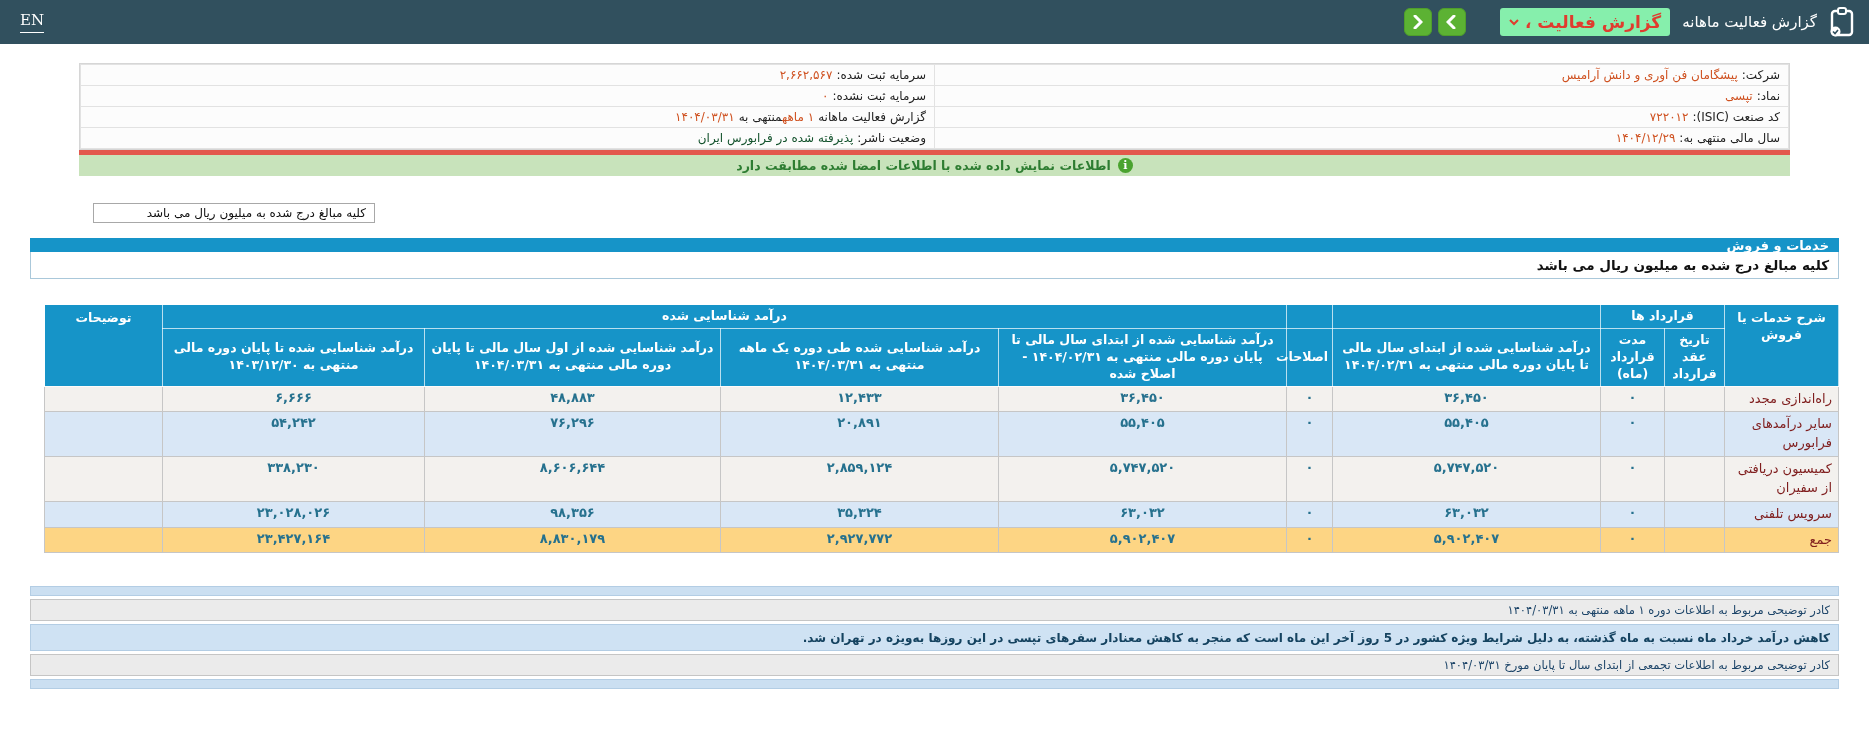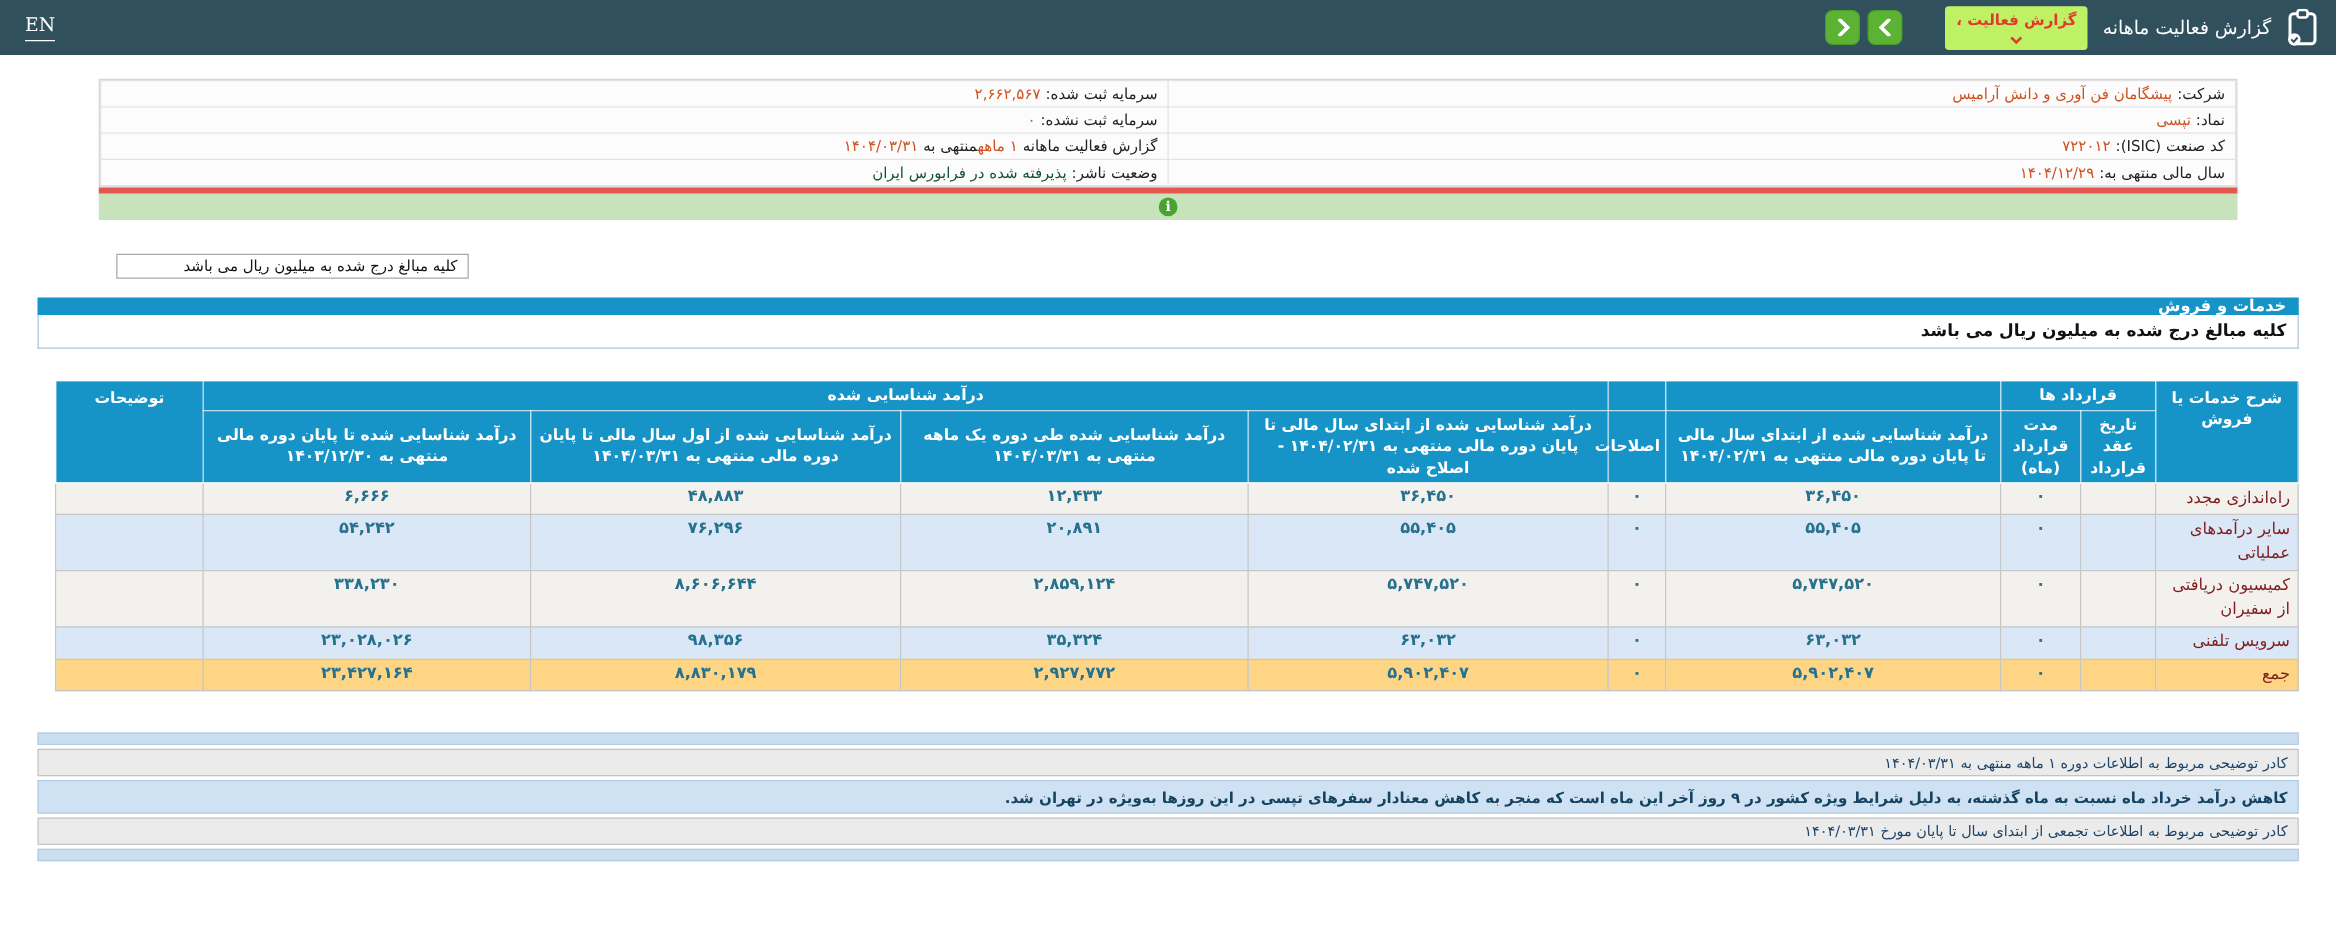--- a/index.html
+++ b/index.html
@@ -2,21 +2,21 @@
 <html lang="fa" dir="rtl"><head>
 <meta charset="utf-8">
 <style>
   html,body{margin:0;padding:0;background:#fff;}
   body{width:1869px;height:751px;overflow:hidden;font-family:"DejaVu Sans",sans-serif;position:relative;direction:rtl;}
   
   .topbar{height:44px;background:#31505e;display:flex;align-items:center;justify-content:space-between;padding:0 14px 0 20px;box-sizing:border-box;}
   .topbar-right{display:flex;align-items:center;gap:12px;}
   .clip-icon{display:flex;align-items:center;}
   .page-title{color:#fff;font-size:15px;}
-  .report-dd{background:#bef264;border-radius:3px;padding:4px 9px;display:flex;align-items:center;gap:6px;color:#e03c2e;font-size:12px;font-weight:bold;cursor:pointer;flex-direction:column;}
+  .report-dd{background:#86efac;border-radius:3px;padding:4px 9px;display:flex;align-items:center;gap:6px;color:#e03c2e;font-size:17px;font-weight:bold;cursor:pointer;}
   .nav-btns{display:flex;flex-direction:row;gap:6px;margin-right:22px;}
   .nav-btn{width:26px;height:26px;background:#5cb233;border:1px solid #4f9e2b;border-radius:6px;display:flex;align-items:center;justify-content:center;cursor:pointer;}
   .en-link{color:#fff;font-family:"DejaVu Serif",serif;font-size:15px;border-bottom:1px solid #fff;padding-bottom:3px;cursor:pointer;direction:ltr;}
   
   .info-wrap{margin:19px 79px 0 79px;border:1px solid #d6d6d6;background:#fcfcfc;}
   .info-table{width:100%;border-collapse:collapse;table-layout:fixed;}
   .info-table td{border:1px solid #e2e2e2;height:18px;padding:1px 8px;font-size:12px;color:#222;white-space:nowrap;overflow:hidden;}
   .iv{color:#cf5120;margin-right:4px;}
   .red-status{color:#14532d;}
   .red-bar{height:5px;background:#e3574d;margin:0 79px;}
@@ -100,20 +100,21 @@
       <td><span>سال مالی منتهی به:</span><span class="iv">۱۴۰۴/۱۲/۲۹</span></td>
       <td><span>وضعیت ناشر:</span><span class="iv red-status">پذیرفته شده در فرابورس ایران</span></td>
     </tr>
   </tbody>
     </table>
 </div>
 <div class="red-bar"></div>
 
 <div class="banner">
   <span class="info-badge">i</span>
+  <span class="banner-text">اطلاعات نمایش داده شده با اطلاعات امضا شده مطابقت دارد</span>
 </div>
 
 <div class="amounts-box">کلیه مبالغ درج شده به میلیون ریال می باشد</div>
 
 <div class="section-bar">
   <span>خدمات و فروش</span>
 </div>
 <div class="bold-note">کلیه مبالغ درج شده به میلیون ریال می باشد</div>
 
 <div class="tbl-wrap">
@@ -155,21 +156,21 @@
       <td class="num">۰</td>
       <td class="num">۳۶,۴۵۰</td>
       <td class="num">۰</td>
       <td class="num">۳۶,۴۵۰</td>
       <td class="num">۱۲,۴۳۳</td>
       <td class="num">۴۸,۸۸۳</td>
       <td class="num">۶,۶۶۶</td>
       <td class="num"></td>
     </tr>
     <tr class="r-blue">
-      <td class="lbl">سایر درآمدهای عملیاتی</td>
+      <td class="lbl">سایر درآمدهای فرابورس</td>
       <td class="num"></td>
       <td class="num">۰</td>
       <td class="num">۵۵,۴۰۵</td>
       <td class="num">۰</td>
       <td class="num">۵۵,۴۰۵</td>
       <td class="num">۲۰,۸۹۱</td>
       <td class="num">۷۶,۲۹۶</td>
       <td class="num">۵۴,۲۴۲</td>
       <td class="num"></td>
     </tr>
@@ -209,16 +210,16 @@
       <td class="num">۲۳,۴۲۷,۱۶۴</td>
       <td class="num"></td>
     </tr>
   </tbody>
     </table>
 </div>
 
 <div class="footer">
   <div class="f-thin"></div>
   <div class="f-gray">کادر توضیحی مربوط به اطلاعات دوره ۱ ماهه منتهی به ۱۴۰۴/۰۳/۳۱</div>
-  <div class="f-blue">کاهش درآمد خرداد ماه نسبت به ماه گذشته، به دلیل شرایط ویژه کشور در ۹ روز آخر این ماه است که منجر به کاهش معنادار سفرهای تپسی در این روزها به‌ویژه در تهران شد.</div>
+  <div class="f-blue">کاهش درآمد خرداد ماه نسبت به ماه گذشته، به دلیل شرایط ویژه کشور در 5 روز آخر این ماه است که منجر به کاهش معنادار سفرهای تپسی در این روزها به‌ویژه در تهران شد.</div>
   <div class="f-gray">کادر توضیحی مربوط به اطلاعات تجمعی از ابتدای سال تا پایان مورخ ۱۴۰۴/۰۳/۳۱</div>
   <div class="f-thin"></div>
 </div>
 
 </body></html>

